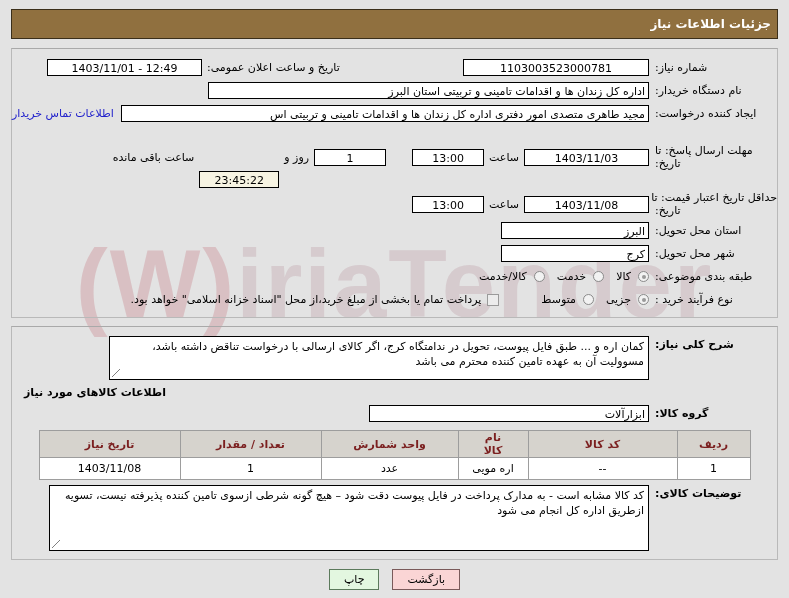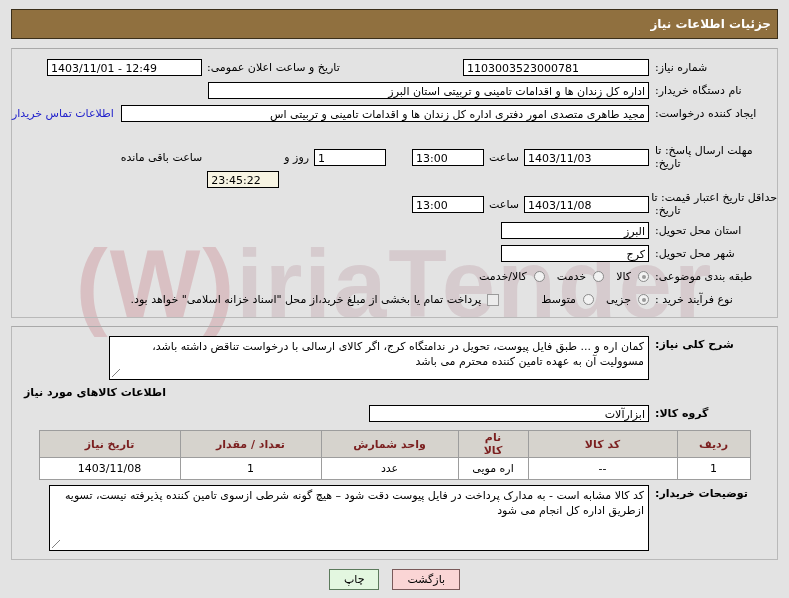--- a/index.html
+++ b/index.html
@@ -109,28 +109,28 @@
     font-size: 11px;
     font-family: "DejaVu Sans", "Liberation Sans", sans-serif;
     padding: 0 3px;
     box-sizing: border-box;
     color: #000;
     overflow: hidden;
     white-space: nowrap;
     text-align: right;
     display: inline-block;
   }
-  .fld.ctr { text-align: left; }
+  .fld.ctr { text-align: center; }
   .fld.cream { background: #f7f4e3; }
 
   .w-need   { width: 186px; }
   .w-date   { width: 125px; }
   .w-time   { width:  72px; }
   .w-days   { width:  72px; }
-  .w-count  { width:  72px; margin-top: 44px; }
+  .w-count  { width:  80px; margin-top: 44px; }
   .w-prov   { width: 148px; padding-left: 36px; }
   .w-group  { width: 280px; }
   .w-pub    { width: 155px; }
 
   .link {
     color: #2222cc;
     text-decoration: none;
     white-space: nowrap;
     font-size: 11px;
   }
@@ -395,21 +395,21 @@
             <td>اره مویی</td>
             <td>عدد</td>
             <td>1</td>
             <td class="ltr">1403/11/08</td>
           </tr>
         </tbody>
       </table>
     </div>
 
     <div class="ta-row">
-      <span class="lbl bold-lbl w-right" style="padding-top:2px">توضیحات خریدار:</span>
+      <span class="lbl bold-lbl w-right" style="padding-top:2px">توضیحات کالای:</span>
       <span class="ta ta-note">کد کالا مشابه است - به مدارک پرداخت در فایل پیوست دقت شود – هیچ گونه شرطی ازسوی تامین کننده پذیرفته نیست، تسویه ازطریق اداره کل انجام می شود</span>
     </div>
 
   </div>
 
   <div class="btn-bar">
     <button class="btn back">بازگشت</button>
     <button class="btn print">چاپ</button>
   </div>
 

